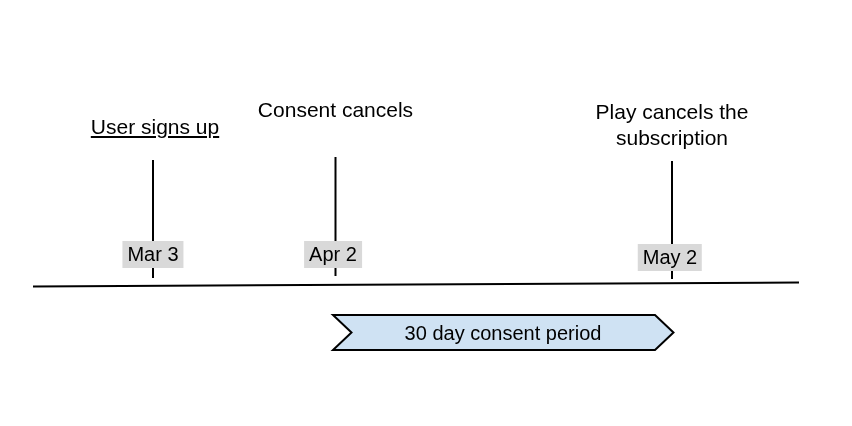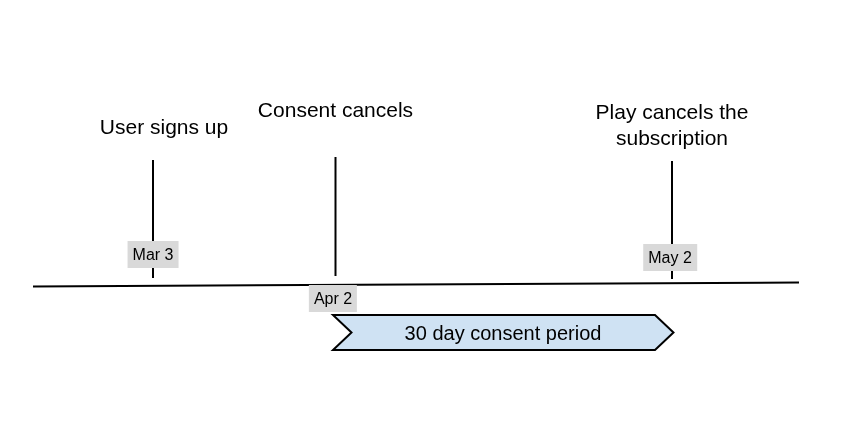--- a/index.html
+++ b/index.html
@@ -30,21 +30,21 @@
     font-size: 21px;
     line-height: 26px;
     white-space: nowrap;
   }
   .event-label .line {
     display: block;
   }
   .date-chip {
     position: absolute;
     transform: translateX(-50%);
-    font-size: 16px;
+    font-size: 20px;
     line-height: 25px;
     padding: 1px 5px;
     white-space: nowrap;
   }
   .banner-label {
     position: absolute;
     transform: translateX(-50%);
     font-size: 20px;
     line-height: 26px;
     white-space: nowrap;
@@ -59,34 +59,34 @@
 
     <line x1="33" y1="286.5" x2="799" y2="282.5" stroke-width="2" stroke="#000000"></line>
 
     <line x1="153" y1="160" x2="153" y2="278" stroke-width="2" stroke="#000000"></line>
     <line x1="335.5" y1="157" x2="335.5" y2="276" stroke-width="2" stroke="#000000"></line>
     <line x1="672" y1="161" x2="672" y2="279" stroke-width="2" stroke="#000000"></line>
 
     <polygon points="333,315 655,315 673.5,332.5 655,350 333,350 351.5,332.5" stroke-width="2" stroke-linejoin="miter" fill="#cfe2f3" stroke="#000000"></polygon>
   </svg>
 
-  <div class="event-label" style="left:164px; top:114px;">
+  <div class="event-label" style="left:155px; top:114px;text-decoration:underline;">
     <span class="line">User signs up</span>
   </div>
 
   <div class="event-label" style="left:335.5px; top:97px;">
     <span class="line">Consent cancels</span>
   </div>
 
   <div class="event-label" style="left:672px; top:99px;">
     <span class="line">Play cancels the</span>
     <span class="line">subscription</span>
   </div>
 
   <div class="date-chip" style="left: 153px; top: 241px; background-color: rgb(217, 217, 217);">Mar 3</div>
 
-  <div class="date-chip" style="left: 333px; top: 241px; background-color: rgb(217, 217, 217); margin-top: 44px;">Apr 2</div>
+  <div class="date-chip" style="left: 333px; top: 241px; background-color: rgb(217, 217, 217);">Apr 2</div>
 
   <div class="date-chip" style="left: 670px; top: 244px; background-color: rgb(217, 217, 217);">May 2</div>
 
   <div class="banner-label" style="left:503px; top:319.5px;text-align:center;">30 day consent period</div>
 
 </div>
 
 </body></html>

